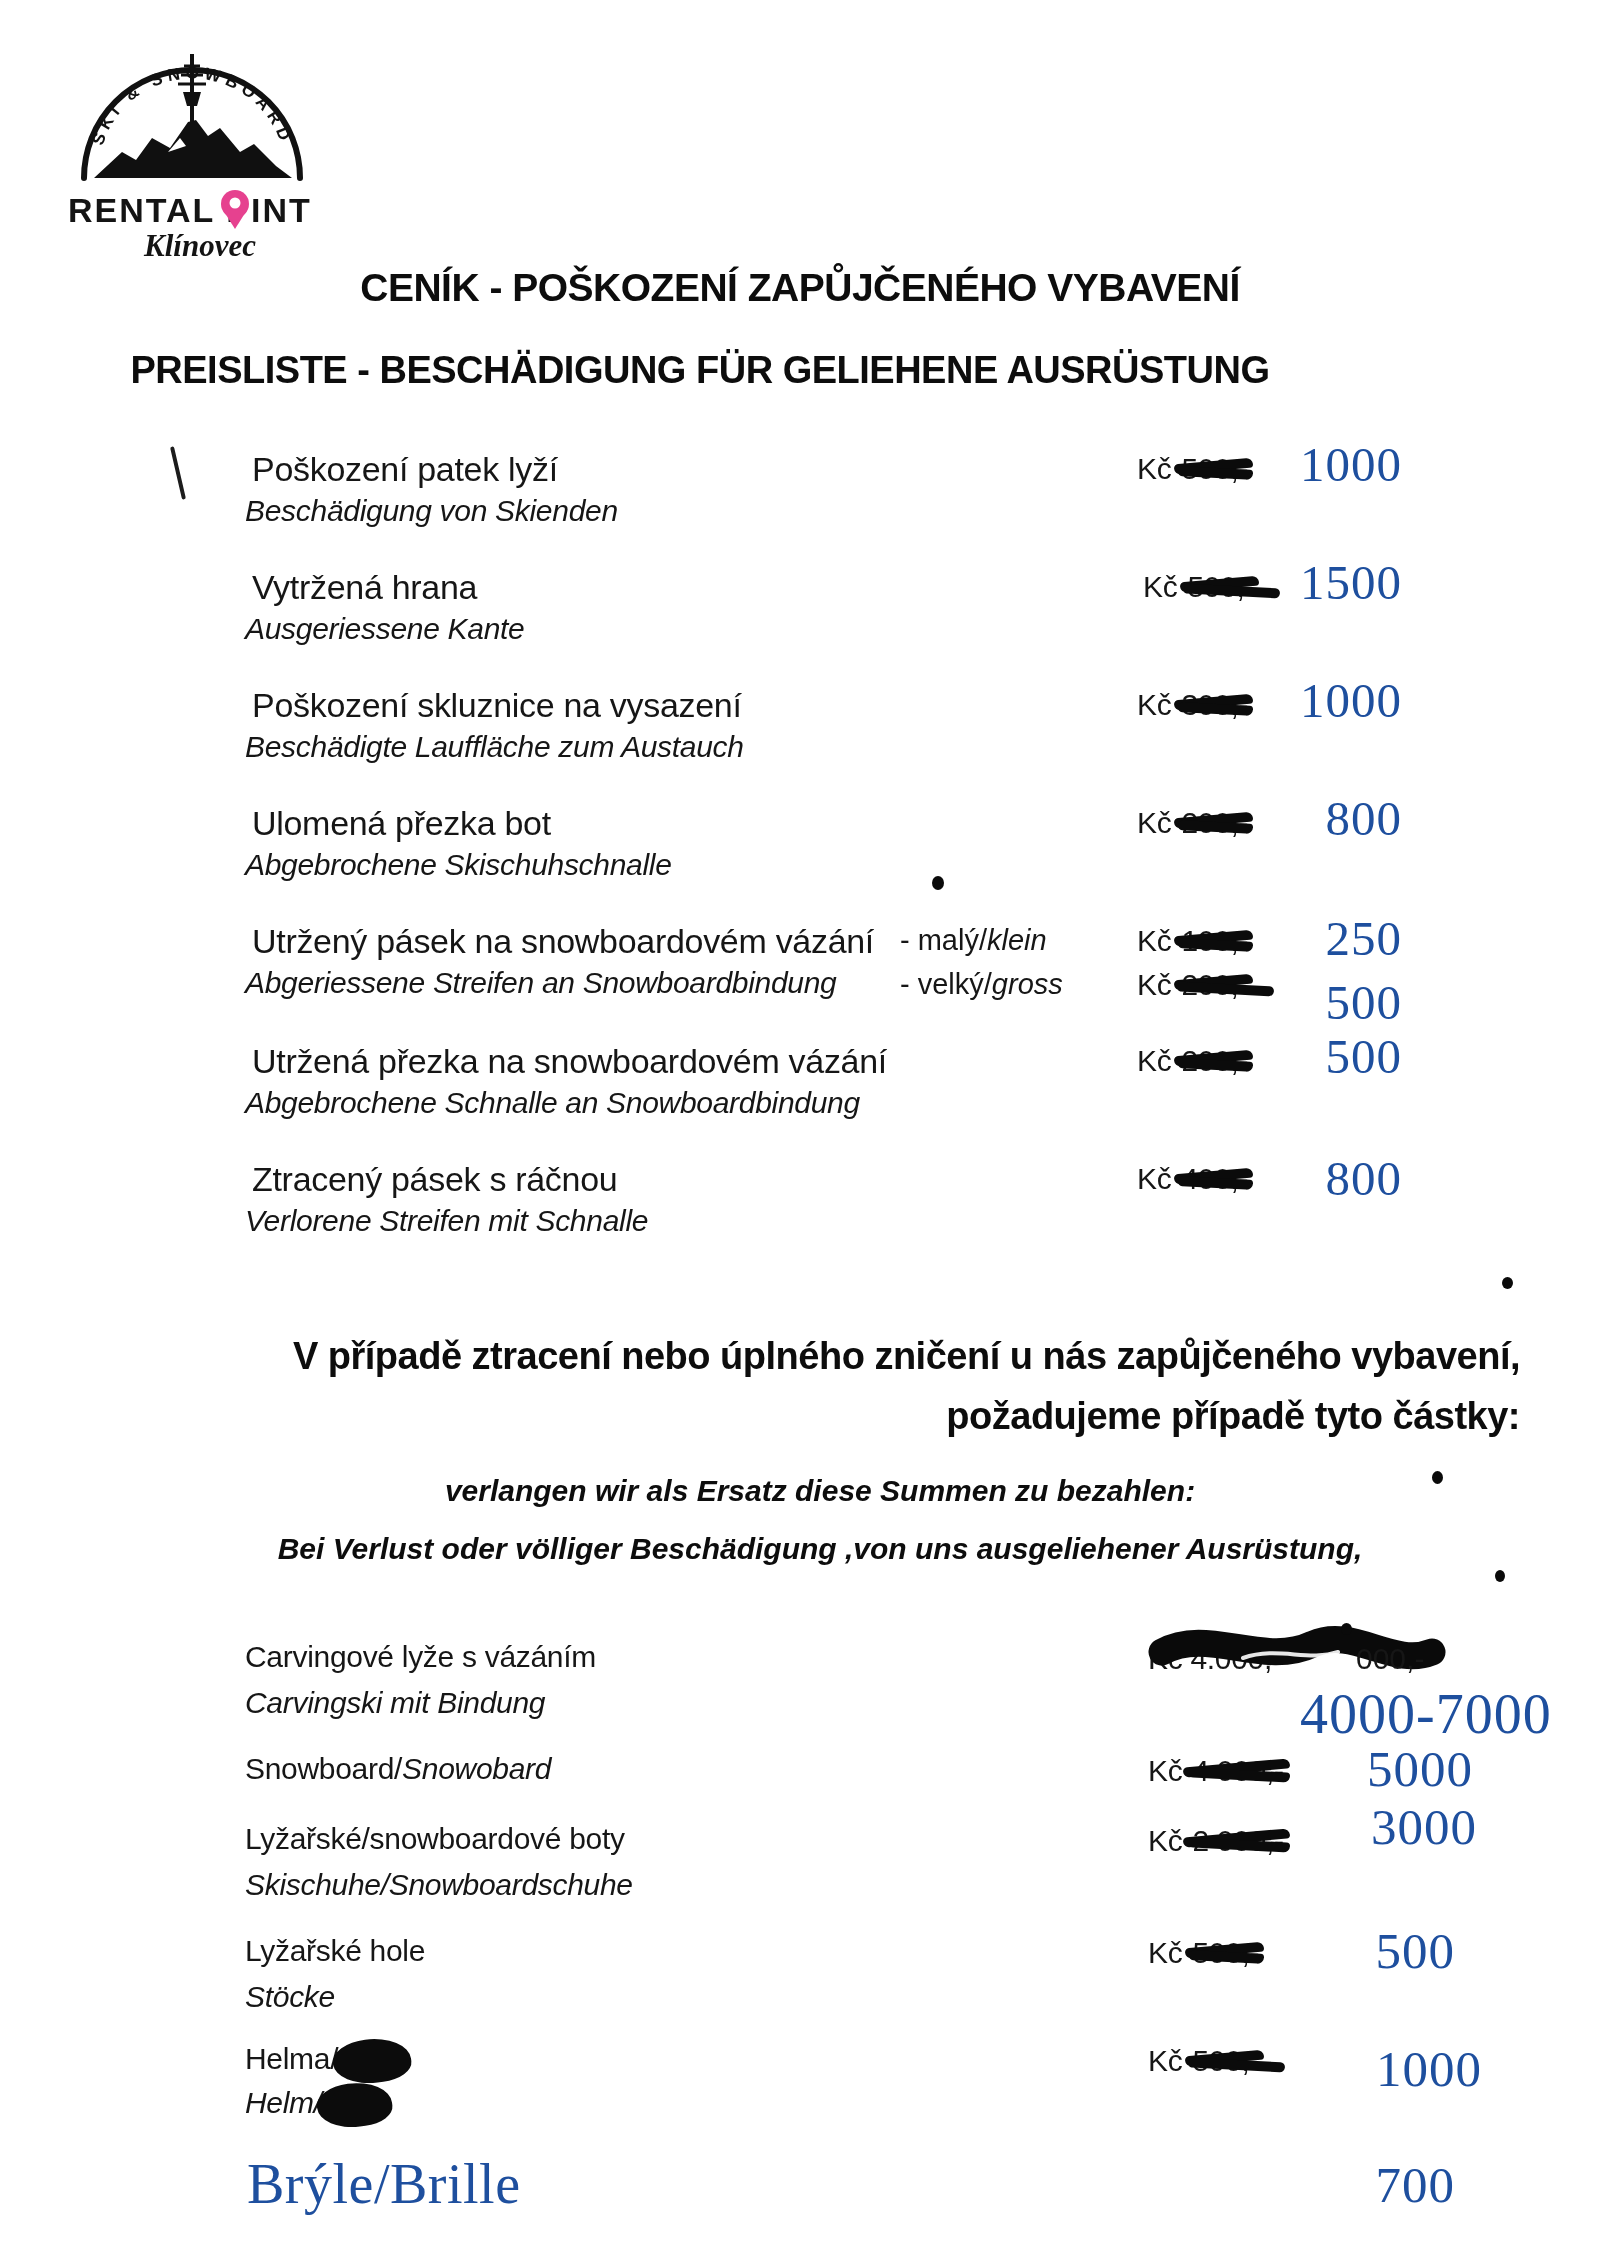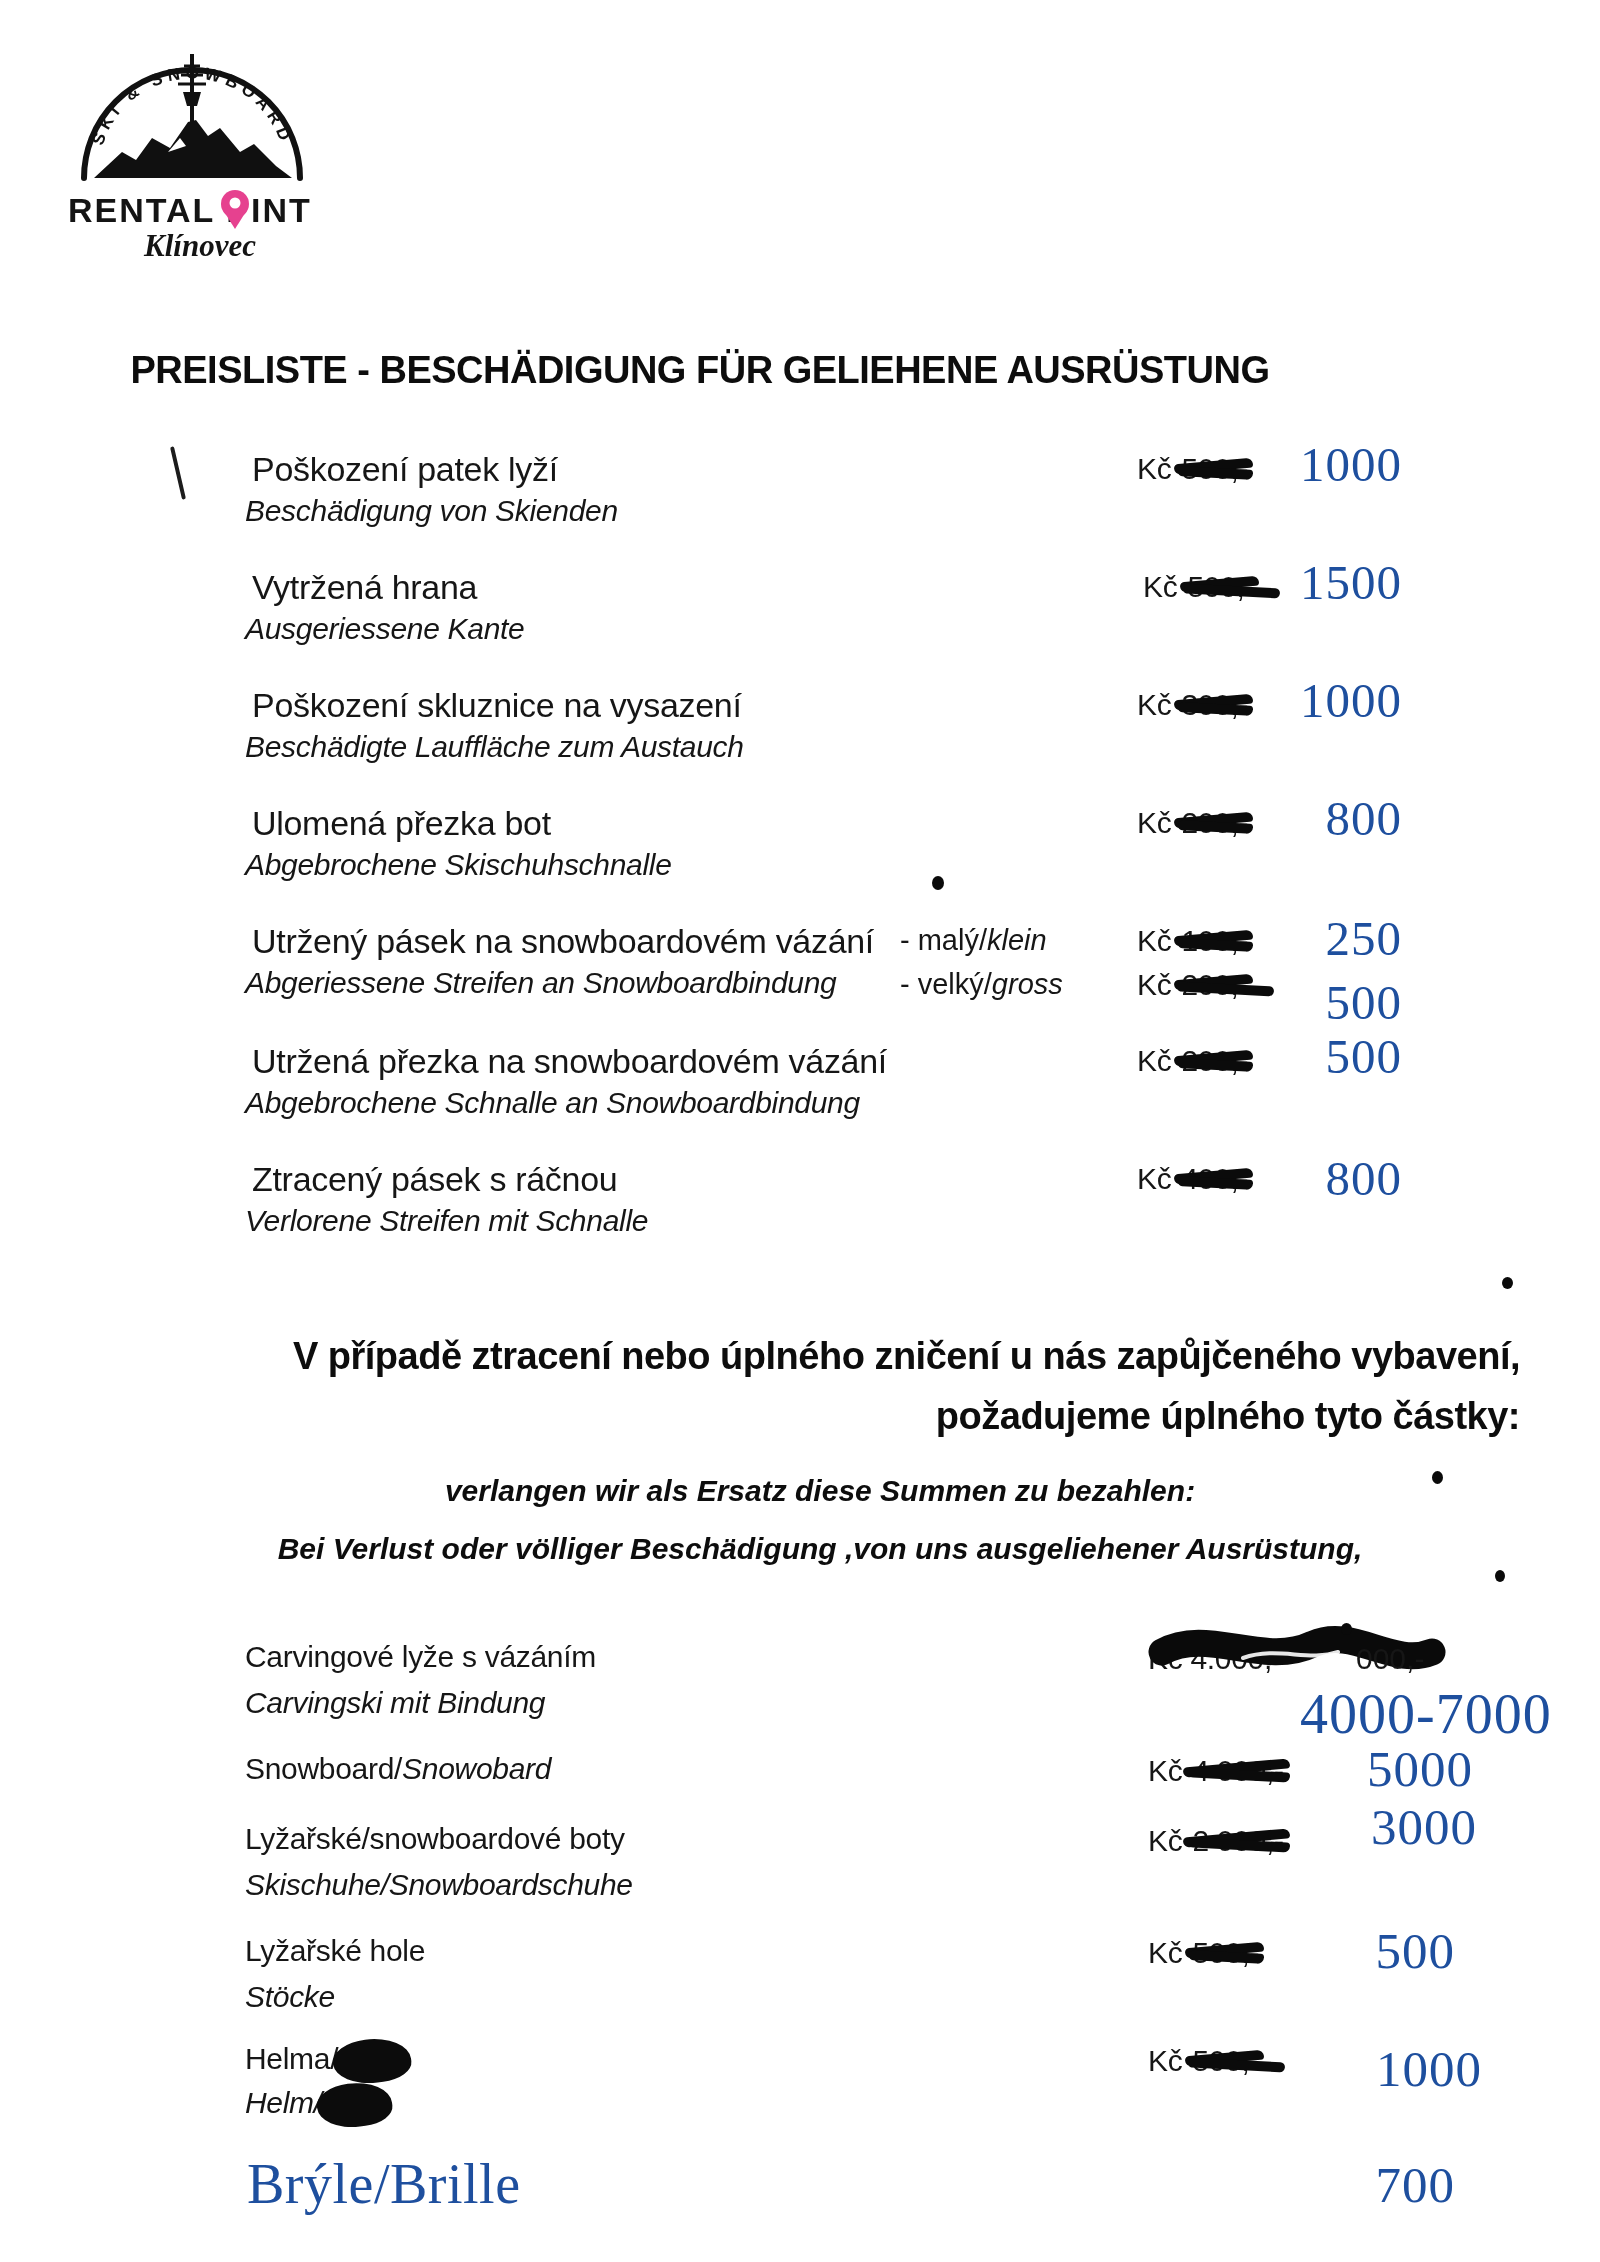--- a/index.html
+++ b/index.html
@@ -132,20 +132,21 @@
       <g>
         <circle cx="185" cy="178" r="14" fill="#e6418f"></circle>
         <path d="M173,184 L197,184 L185,203 Z" fill="#e6418f"></path>
         <circle cx="185" cy="177" r="5.5" fill="#ffffff"></circle>
       </g>
       <text x="201" y="196" font-family="Liberation Sans, sans-serif" font-size="34" font-weight="bold" letter-spacing="2" fill="#141414" id="logo-brand-post">INT</text>
       <text x="150" y="230" text-anchor="middle" font-family="Liberation Serif, serif" font-style="italic" font-weight="bold" font-size="31" fill="#141414" id="logo-script">Klínovec</text>
     </svg>
   </div>
 
+  <div class="abs title">CENÍK - POŠKOZENÍ ZAPŮJČENÉHO VYBAVENÍ</div>
   <div class="abs subtitle">PREISLISTE - BESCHÄDIGUNG FÜR GELIEHENE AUSRÜSTUNG</div>
 
   <div class="slash"></div>
 
   <div class="drow" style="top:450px">
     <div class="abs t-cz">Poškození patek lyží</div>
     <div class="abs t-de">Beschädigung von Skienden</div>
     <div class="abs pr" style="left:1137px;top:2px"><span class="cur">Kč</span><span class="strike">500,-</span></div>
     <div class="abs hw" style="left:1272px;top:-14px;width:130px">1000</div>
   </div>
@@ -191,21 +192,21 @@
 
   <div class="drow" style="top:1160px">
     <div class="abs t-cz">Ztracený pásek s ráčnou</div>
     <div class="abs t-de">Verlorene Streifen mit Schnalle</div>
     <div class="abs pr" style="left:1137px;top:2px"><span class="cur">Kč</span><span class="strike">400,-</span></div>
     <div class="abs hw" style="left:1272px;top:-10px;width:130px">800</div>
   </div>
 
   <div class="abs mid-cz">
     <div>V případě ztracení nebo úplného zničení u nás zapůjčeného vybavení,</div>
-    <div>požadujeme úplného tyto částky:</div>
+    <div>požadujeme případě tyto částky:</div>
   </div>
   <div class="abs mid-de">
     <div>verlangen wir als Ersatz diese Summen zu bezahlen:</div>
     <div>Bei Verlust oder völliger Beschädigung ,von uns ausgeliehener Ausrüstung,</div>
   </div>
 
   <div class="drow" style="top:1640px">
     <div class="abs b-cz" style="left:245px;top:0">Carvingové lyže s vázáním</div>
     <div class="abs b-de" style="left:245px;top:46px">Carvingski mit Bindung</div>
     <div class="abs pr" style="left:1148px;top:2px"><span class="cur">Kč</span><span>4.000,-</span></div>

